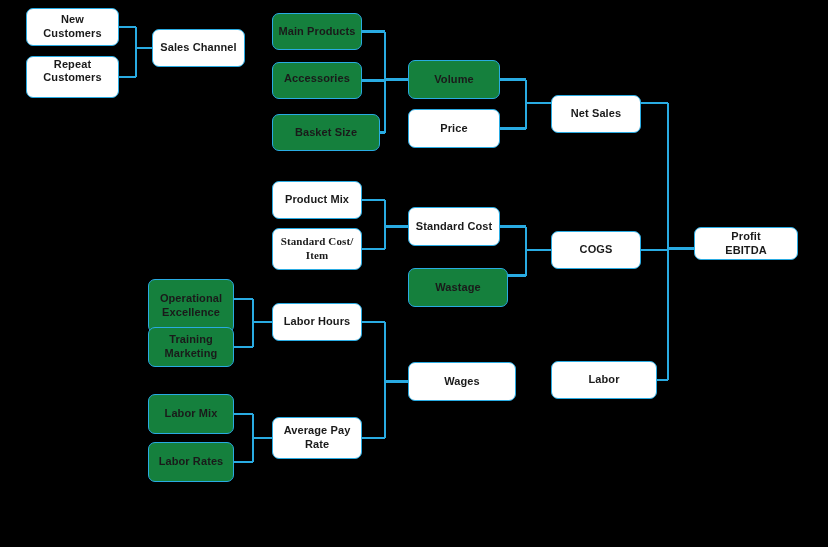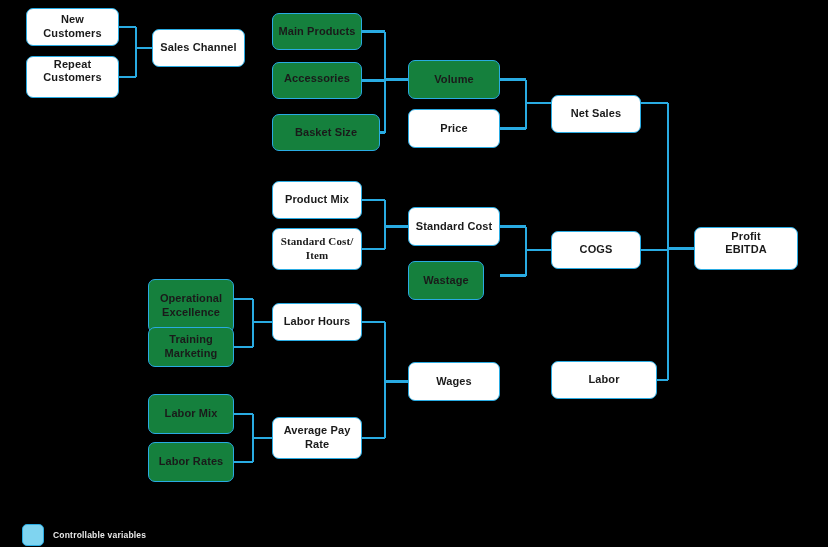--- a/index.html
+++ b/index.html
@@ -92,21 +92,21 @@
       <div class="node white" style="left: 272px; top: 181px; width: 90px; height: 38px;">
         <span>Product Mix</span>
       </div>
       <div class="node white" style="left: 272px; top: 228px; width: 90px; height: 42px; font-family: Liberation Serif, serif;">
         <span>Standard Cost/
 Item</span>
       </div>
       <div class="node white" style="left: 408px; top: 207px; width: 92px; height: 39px;">
         <span>Standard Cost</span>
       </div>
-      <div class="node blue" style="left: 408px; top: 261px; width: 76px; height: 39px;">
+      <div class="node blue" style="left: 408px; top: 268px; width: 100px; height: 39px;">
         <span>Wastage</span>
       </div>
       <div class="node white" style="left: 551px; top: 231px; width: 90px; height: 38px;">
         <span>COGS</span>
       </div>
       <div class="node blue" style="left: 148px; top: 279px; width: 86px; height: 54px;">
         <span>Operational
 Excellence</span>
       </div>
       <div class="node blue" style="left: 148px; top: 327px; width: 86px; height: 40px;">
@@ -119,29 +119,25 @@
       <div class="node blue" style="left: 148px; top: 394px; width: 86px; height: 40px;">
         <span>Labor Mix</span>
       </div>
       <div class="node blue" style="left: 148px; top: 442px; width: 86px; height: 40px;">
         <span>Labor Rates</span>
       </div>
       <div class="node white" style="left: 272px; top: 417px; width: 90px; height: 42px; text-align: center;">
         <span>Average Pay
 Rate</span>
       </div>
-      <div class="node white" style="left: 408px; top: 362px; width: 92px; height: 39px;">
+      <div class="node white" style="left: 408px; top: 362px; width: 108px; height: 39px;">
         <span>Wages</span>
       </div>
       <div class="node white" style="left: 551px; top: 361px; width: 106px; height: 38px;">
         <span>Labor</span>
       </div>
-      <div class="node white" style="left: 694px; top: 227px; width: 104px; height: 43px; align-items: flex-end;">
+      <div class="node white" style="left: 694px; top: 227px; width: 104px; height: 33px;">
         <span>Profit
 EBITDA</span>
       </div>
     </div>
 
-  <div id="legend">
-    <div class="swatch"></div>
-    <div class="ltext">Controllable variables</div>
-  </div>
 </div>
 
 </body></html>

